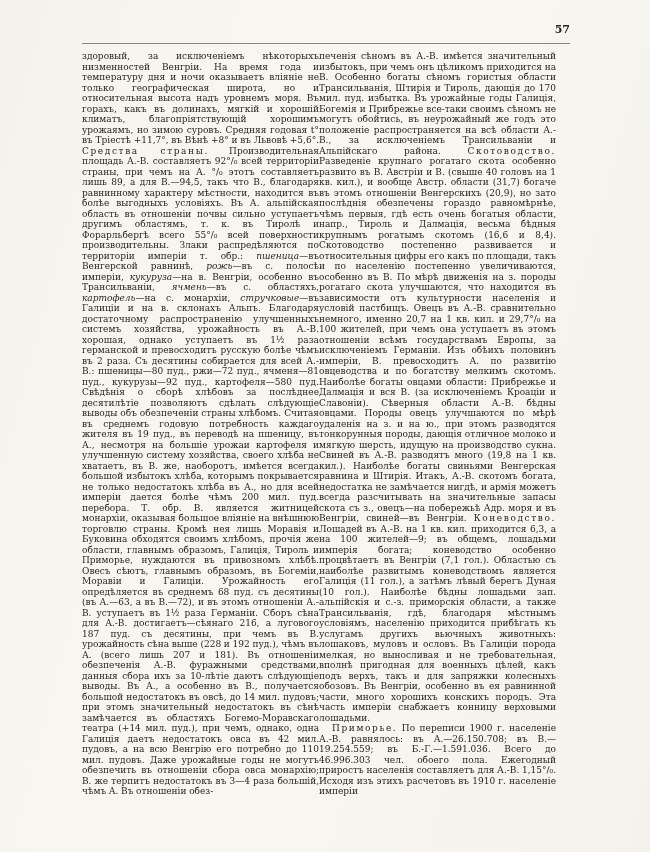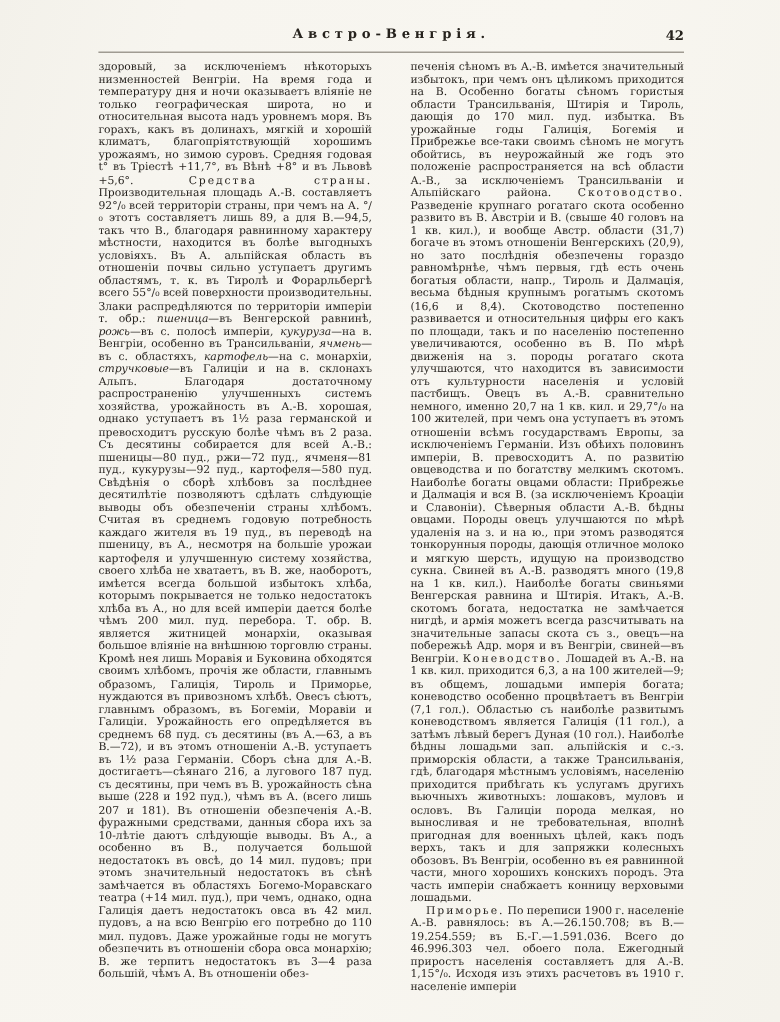--- a/index.html
+++ b/index.html
@@ -42,21 +42,21 @@
     font-weight: bold;
     color: #26221d;
   }
   .header-rule {
     border: none;
     border-top: 1px solid #8a857c;
     margin: 0 0 7px 0;
   }
   .text-columns {
     display: flex;
-    gap: 32px;
+    gap: 0;
     text-align: justify;
   }
   .col {
     width: 237px;
     font-size: 9px;
     line-height: 10.5px;
     text-align: justify;
     text-justify: inter-word;
     word-spacing: -0.2px;
     color: #231f1b;
@@ -73,22 +73,21 @@
   }
   .i {
     font-style: italic;
   }
 </style>
 </head>
 <body>
 
 <div class="scan-page">
   <div class="page-header">
-    <div class="header-title">Австро-Венгрія.</div>
-    <div class="page-number">42</div>
+    <div class="page-number">57</div>
   </div>
   <hr class="header-rule">
   <div class="text-columns">
     <div class="col">
         <p class="para"><span>здоровый, за исключеніемъ нѣкоторыхъ низменностей Венгріи. На время года и температуру дня и ночи оказываетъ вліяніе не только географическая широта, но и относительная высота надъ уровнемъ моря. Въ горахъ, какъ въ долинахъ, мягкій и хорошій климатъ, благопріятствующій хорошимъ урожаямъ, но зимою суровъ. Средняя годовая t° въ Тріестѣ +11,7°, въ Вѣнѣ +8° и въ Львовѣ +5,6°. </span><span class="sp">Средства страны.</span><span> Производительная площадь А.-В. составляетъ 92°/₀ всей территоріи страны, при чемъ на А. °/₀ этотъ составляетъ лишь 89, а для В.—94,5, такъ что В., благодаря равнинному характеру мѣстности, находится въ болѣе выгодныхъ условіяхъ. Въ А. альпійская область въ отношеніи почвы сильно уступаетъ другимъ областямъ, т. к. въ Тиролѣ и Форарльбергѣ всего 55°/₀ всей поверхности производительны. Злаки распредѣляются по территоріи имперіи т. обр.: </span><span class="i">пшеница</span><span>—въ Венгерской равнинѣ, </span><span class="i">рожь</span><span>—въ с. полосѣ имперіи, </span><span class="i">кукуруза</span><span>—на в. Венгріи, особенно въ Трансильваніи, </span><span class="i">ячмень</span><span>—въ с. областяхъ, </span><span class="i">картофель</span><span>—на с. монархіи, </span><span class="i">стручковые</span><span>—въ Галиціи и на в. склонахъ Альпъ. Благодаря достаточному распространенію улучшенныхъ системъ хозяйства, урожайность въ А.-В. хорошая, однако уступаетъ въ 1½ раза германской и превосходитъ русскую болѣе чѣмъ въ 2 раза. Съ десятины собирается для всей А.-В.: пшеницы—80 пуд., ржи—72 пуд., ячменя—81 пуд., кукурузы—92 пуд., картофеля—580 пуд. Свѣдѣнія о сборѣ хлѣбовъ за послѣднее десятилѣтіе позволяютъ сдѣлать слѣдующіе выводы объ обезпеченіи страны хлѣбомъ. Считая въ среднемъ годовую потребность каждаго жителя въ 19 пуд., въ переводѣ на пшеницу, въ А., несмотря на большіе урожаи картофеля и улучшенную систему хозяйства, своего хлѣба не хватаетъ, въ В. же, наоборотъ, имѣется всегда большой избытокъ хлѣба, которымъ покрывается не только недостатокъ хлѣба въ А., но для всей имперіи дается болѣе чѣмъ 200 мил. пуд. перебора. Т. обр. В. является житницей монархіи, оказывая большое вліяніе на внѣшнюю торговлю страны. Кромѣ нея лишь Моравія и Буковина обходятся своимъ хлѣбомъ, прочія же области, главнымъ образомъ, Галиція, Тироль и Приморье, нуждаются въ привозномъ хлѣбѣ. Овесъ сѣютъ, главнымъ образомъ, въ Богеміи, Моравіи и Галиціи. Урожайность его опредѣляется въ среднемъ 68 пуд. съ десятины (въ А.—63, а въ В.—72), и въ этомъ отношеніи А.-В. уступаетъ въ 1½ раза Германіи. Сборъ сѣна для А.-В. достигаетъ—сѣянаго 216, а лугового 187 пуд. съ десятины, при чемъ въ В. урожайность сѣна выше (228 и 192 пуд.), чѣмъ въ А. (всего лишь 207 и 181). Въ отношеніи обезпеченія А.-В. фуражными средствами, данныя сбора ихъ за 10-лѣтіе даютъ слѣдующіе выводы. Въ А., а особенно въ В., получается большой недостатокъ въ овсѣ, до 14 мил. пудовъ; при этомъ значительный недостатокъ въ сѣнѣ замѣчается въ областяхъ Богемо-Моравскаго театра (+14 мил. пуд.), при чемъ, однако, одна Галиція даетъ недостатокъ овса въ 42 мил. пудовъ, а на всю Венгрію его потребно до 110 мил. пудовъ. Даже урожайные годы не могутъ обезпечить въ отношеніи сбора овса монархію; В. же терпитъ недостатокъ въ 3—4 раза большій, чѣмъ А. Въ отношеніи обез-</span></p>
       </div>
     <div class="col">
         <p class="para"><span>печенія сѣномъ въ А.-В. имѣется значительный избытокъ, при чемъ онъ цѣликомъ приходится на В. Особенно богаты сѣномъ гористыя области Трансильванія, Штирія и Тироль, дающія до 170 мил. пуд. избытка. Въ урожайные годы Галиція, Богемія и Прибрежье все-таки своимъ сѣномъ не могутъ обойтись, въ неурожайный же годъ это положеніе распространяется на всѣ области А.-В., за исключеніемъ Трансильваніи и Альпійскаго района. </span><span class="sp">Скотоводство.</span><span> Разведеніе крупнаго рогатаго скота особенно развито въ В. Австріи и В. (свыше 40 головъ на 1 кв. кил.), и вообще Австр. области (31,7) богаче въ этомъ отношеніи Венгерскихъ (20,9), но зато послѣднія обезпечены гораздо равномѣрнѣе, чѣмъ первыя, гдѣ есть очень богатыя области, напр., Тироль и Далмація, весьма бѣдныя крупнымъ рогатымъ скотомъ (16,6 и 8,4). Скотоводство постепенно развивается и относительныя цифры его какъ по площади, такъ и по населенію постепенно увеличиваются, особенно въ В. По мѣрѣ движенія на з. породы рогатаго скота улучшаются, что находится въ зависимости отъ культурности населенія и условій пастбищъ. Овецъ въ А.-В. сравнительно немного, именно 20,7 на 1 кв. кил. и 29,7°/₀ на 100 жителей, при чемъ она уступаетъ въ этомъ отношеніи всѣмъ государствамъ Европы, за исключеніемъ Германіи. Изъ обѣихъ половинъ имперіи, В. превосходитъ А. по развитію овцеводства и по богатству мелкимъ скотомъ. Наиболѣе богаты овцами области: Прибрежье и Далмація и вся В. (за исключеніемъ Кроаціи и Славоніи). Сѣверныя области А.-В. бѣдны овцами. Породы овецъ улучшаются по мѣрѣ удаленія на з. и на ю., при этомъ разводятся тонкорунныя породы, дающія отличное молоко и мягкую шерсть, идущую на производство сукна. Свиней въ А.-В. разводятъ много (19,8 на 1 кв. кил.). Наиболѣе богаты свиньями Венгерская равнина и Штирія. Итакъ, А.-В. скотомъ богата, недостатка не замѣчается нигдѣ, и армія можетъ всегда разсчитывать на значительные запасы скота съ з., овецъ—на побережьѣ Адр. моря и въ Венгріи, свиней—въ Венгріи. </span><span class="sp">Коневодство.</span><span> Лошадей въ А.-В. на 1 кв. кил. приходится 6,3, а на 100 жителей—9; въ общемъ, лошадьми имперія богата; коневодство особенно процвѣтаетъ въ Венгріи (7,1 гол.). Областью съ наиболѣе развитымъ коневодствомъ является Галиція (11 гол.), а затѣмъ лѣвый берегъ Дуная (10 гол.). Наиболѣе бѣдны лошадьми зап. альпійскія и с.-з. приморскія области, а также Трансильванія, гдѣ, благодаря мѣстнымъ условіямъ, населенію приходится прибѣгать къ услугамъ другихъ вьючныхъ животныхъ: лошаковъ, муловъ и ословъ. Въ Галиціи порода мелкая, но выносливая и не требовательная, вполнѣ пригодная для военныхъ цѣлей, какъ подъ верхъ, такъ и для запряжки колесныхъ обозовъ. Въ Венгріи, особенно въ ея равнинной части, много хорошихъ конскихъ породъ. Эта часть имперіи снабжаетъ конницу верховыми лошадьми.</span></p>
         <p class="para indent"><span class="sp">Приморье.</span><span> По переписи 1900 г. населеніе А.-В. равнялось: въ А.—26.150.708; въ В.—19.254.559; въ Б.-Г.—1.591.036. Всего до 46.996.303 чел. обоего пола. Ежегодный приростъ населенія составляетъ для А.-В. 1,15°/₀. Исходя изъ этихъ расчетовъ въ 1910 г. населеніе имперіи</span></p>
       </div>

